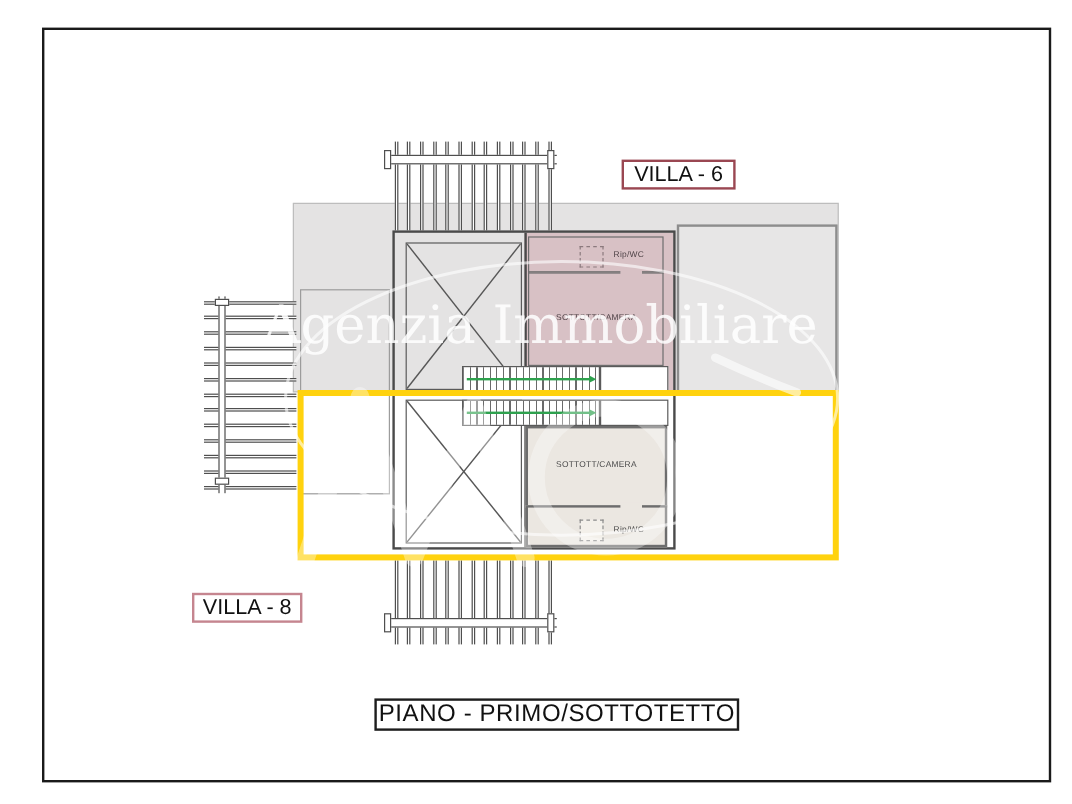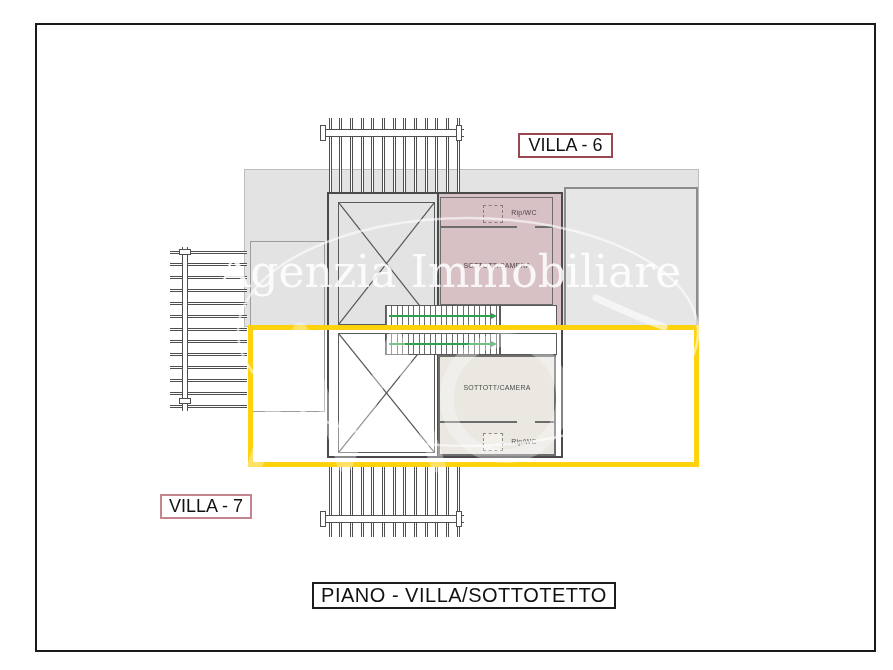--- a/index.html
+++ b/index.html
@@ -203,22 +203,22 @@
       <div class="slat" style="top: calc(75% - 1.5px);"></div>
       <div class="slat" style="top: calc(83.33% - 1.5px);"></div>
       <div class="slat" style="top: calc(91.67% - 1.5px);"></div>
       <div class="slat" style="top: calc(100% - 1.5px);"></div>
     </div>
   <div class="abs post-left"></div>
   <div class="abs bracket br-lt"></div>
   <div class="abs bracket br-lb"></div>
 
   <div class="abs tagbox tag-v2">VILLA - 6</div>
-  <div class="abs tagbox tag-v1">VILLA - 7</div>
-  <div class="abs tagbox tag-piano">PIANO - VILLA/SOTTOTETTO</div>
+  <div class="abs tagbox tag-v1">VILLA - 8</div>
+  <div class="abs tagbox tag-piano">PIANO - PRIMO/SOTTOTETTO</div>
 
   <div class="abs wm wm-text">Agenzia Immobiliare</div>
   <svg class="abs wm wm-svg" viewBox="0 0 893 670">
     <ellipse cx="468" cy="332" rx="230" ry="114" fill="none" stroke="rgba(255,255,255,0.6)" stroke-width="2.5"></ellipse>
     <path d="M 255 465 L 300 330 L 345 465 L 395 338 L 438 465" fill="none" stroke="rgba(255,255,255,0.36)" stroke-width="15" stroke-linecap="round" stroke-linejoin="round"></path>
     <circle cx="505" cy="398" r="58" fill="none" stroke="rgba(255,255,255,0.33)" stroke-width="14"></circle>
     <circle cx="622" cy="394" r="52" fill="none" stroke="rgba(255,255,255,0.33)" stroke-width="14"></circle>
     <path d="M 596 298 Q 630 314 664 327" fill="none" stroke="rgba(255,255,255,0.6)" stroke-width="7" stroke-linecap="round"></path>
   </svg>
 

